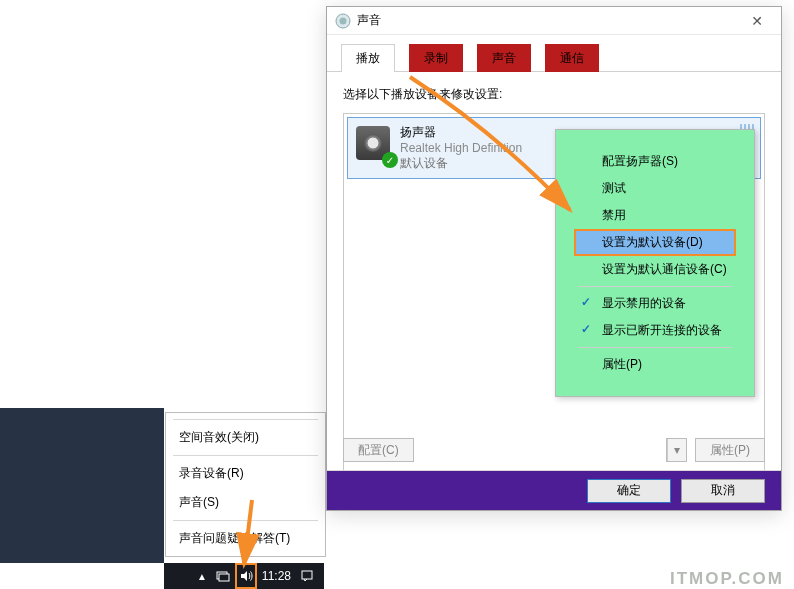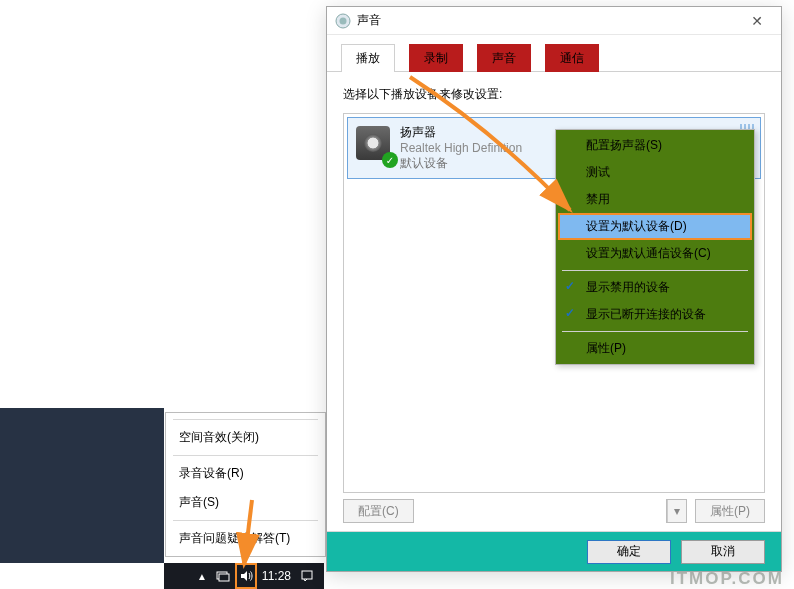--- a/index.html
+++ b/index.html
@@ -6,50 +6,50 @@
 body{width:794px;height:589px;background:#fff;position:relative;overflow:hidden}
 .desktop{position:absolute;left:0;top:408px;width:164px;height:155px;background:#273244}
 .tray-menu{position:absolute;left:165px;top:412px;width:161px;background:#fff;border:1px solid #bcbcbc;padding:3px}
 .tray-menu .mi{padding:6px 10px;cursor:default}
 .tray-menu .mi.hl{background:#fff;border:2px solid #f48c2a;padding:4px 8px}
 .tray-menu .sep{height:1px;background:#d8d8d8;margin:3px 4px}
 .taskbar{position:absolute;left:164px;bottom:0;right:0;width:160px;height:26px;background:#181b22;display:flex;align-items:center;justify-content:flex-end;color:#fff;padding:0 6px;gap:1px}
 .taskbar .tb-item{padding:0 4px;display:flex;align-items:center;height:100%}
 .taskbar .tb-item.hl{border:2px solid #f48c2a;padding:0 2px}
 .taskbar .chev{font-size:10px}
-.sound-dlg{position:absolute;left:326px;top:6px;width:456px;height:566px;background:#fff;border:1px solid #a6a6a6;box-shadow:0 4px 20px rgba(0,0,0,.15)}
+.sound-dlg{position:absolute;left:326px;top:6px;width:456px;height:505px;background:#fff;border:1px solid #a6a6a6;box-shadow:0 4px 20px rgba(0,0,0,.15)}
 .titlebar{height:28px;display:flex;align-items:center;padding:0 4px;border-bottom:1px solid #e8e8e8}
 .titlebar .ico{width:16px;height:16px;margin:0 6px 0 4px;display:flex;align-items:center;justify-content:center}
 .titlebar .title{flex:1}
 .titlebar .close{width:40px;text-align:center;font-size:14px;color:#555;cursor:default}
 .tabstrip{display:flex;padding:8px 14px 0 14px;border-bottom:1px solid #d0d0d0;gap:14px}
 .tab{padding:5px 14px;border:1px solid transparent;border-bottom:none;position:relative;top:1px;background:#b91c1c;cursor:default}
 .tab.active{border-color:#d0d0d0;background:#fff;z-index:2}
 .content{padding:14px 16px}
 .instr{margin-bottom:10px}
 .devlist{border:1px solid #c9c9c9;height:380px;background:#fff;padding:3px;position:relative}
 .dev-item{display:flex;padding:6px;border:1px solid #6da5de;background:#eaf3fc;align-items:flex-start;gap:8px;position:relative}
 .dev-icon{width:34px;height:34px;background:linear-gradient(#6a6a6a,#3a3a3a);border-radius:4px;position:relative;flex-shrink:0;margin:2px}
 .dev-icon:after{content:"";position:absolute;left:8px;top:8px;width:18px;height:18px;border-radius:50%;background:radial-gradient(#e8e8e8 40%,#888 45%,#555 70%)}
 .dev-check{position:absolute;left:28px;top:28px;width:16px;height:16px;border-radius:50%;background:#21a321;color:#fff;display:flex;align-items:center;justify-content:center;font-size:10px}
 .dev-info .dname{color:#000}
 .dev-info .ddesc{color:#8a8a8a}
 .dev-info .dstat{color:#737373}
 .grip{position:absolute;right:6px;top:6px;width:14px;height:7px;background:repeating-linear-gradient(90deg,#9cc3e8 0 2px,transparent 2px 4px)}
-.ctxmenu{position:absolute;left:555px;top:129px;width:200px;background:#4d7c0f;border:1px solid #b8b8b8;box-shadow:2px 2px 6px rgba(0,0,0,.2);padding:2px;z-index:10}
+.ctxmenu{position:absolute;left:555px;top:129px;width:200px;background:#86efac;border:1px solid #b8b8b8;box-shadow:2px 2px 6px rgba(0,0,0,.2);padding:18px;z-index:10}
 .ctxmenu .ci{padding:5px 8px 5px 28px;cursor:default;position:relative}
 .ctxmenu .ci.hl{background:#7fb9f0;border:2px solid #f48c2a;padding:3px 6px 3px 26px}
 .ctxmenu .csep{height:1px;background:#cfcfcf;margin:3px 4px}
 .ctxmenu .chk:before{content:"✓";position:absolute;left:7px;color:#1e6fbf;font-weight:bold}
 .btnrow{position:absolute;left:16px;right:16px;bottom:48px;display:flex;align-items:flex-end}
 .btn{height:24px;border:1px solid #bcbcbc;background:#f3f3f3;padding:0 14px;display:inline-flex;align-items:center;color:#888;cursor:default}
 .btn.spl{padding:0}
 .btn.spl>span{padding:0 10px;display:inline-flex;align-items:center;height:100%}
 .btn.spl>span.dd{border-left:1px solid #ccc;padding:0 6px}
-.footer{position:absolute;left:0;right:0;bottom:0;height:40px;background:#14b8a6;border-top:1px solid #d8d8d8;display:flex;align-items:center;justify-content:flex-end;padding:0 16px;gap:10px}
+.footer{position:absolute;left:0;right:0;bottom:0;height:40px;background:#4c1d95;border-top:1px solid #d8d8d8;display:flex;align-items:center;justify-content:flex-end;padding:0 16px;gap:10px}
 .footer .fbtn{width:84px;height:24px;border:1px solid #9a9a9a;background:#e9e9e9;display:flex;align-items:center;justify-content:center;cursor:default}
 .footer .fbtn.primary{border-color:#2d76c4}
 .watermark{position:absolute;right:10px;bottom:0;font-size:17px;font-weight:bold;letter-spacing:2px;color:rgba(120,130,120,.55);z-index:50}
 .arrow1{position:absolute;left:405px;top:72px;z-index:20;pointer-events:none}
 .arrow2{position:absolute;left:232px;top:495px;z-index:20;pointer-events:none}
 </style>
 </head>
 <body>
 
 <div class="desktop"></div>

